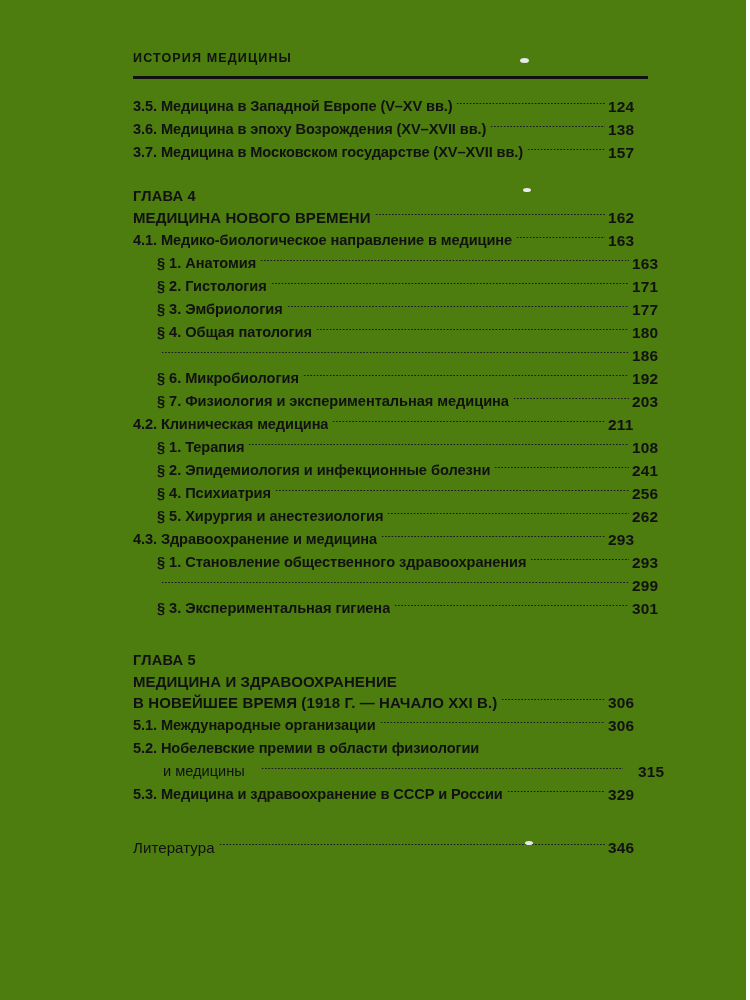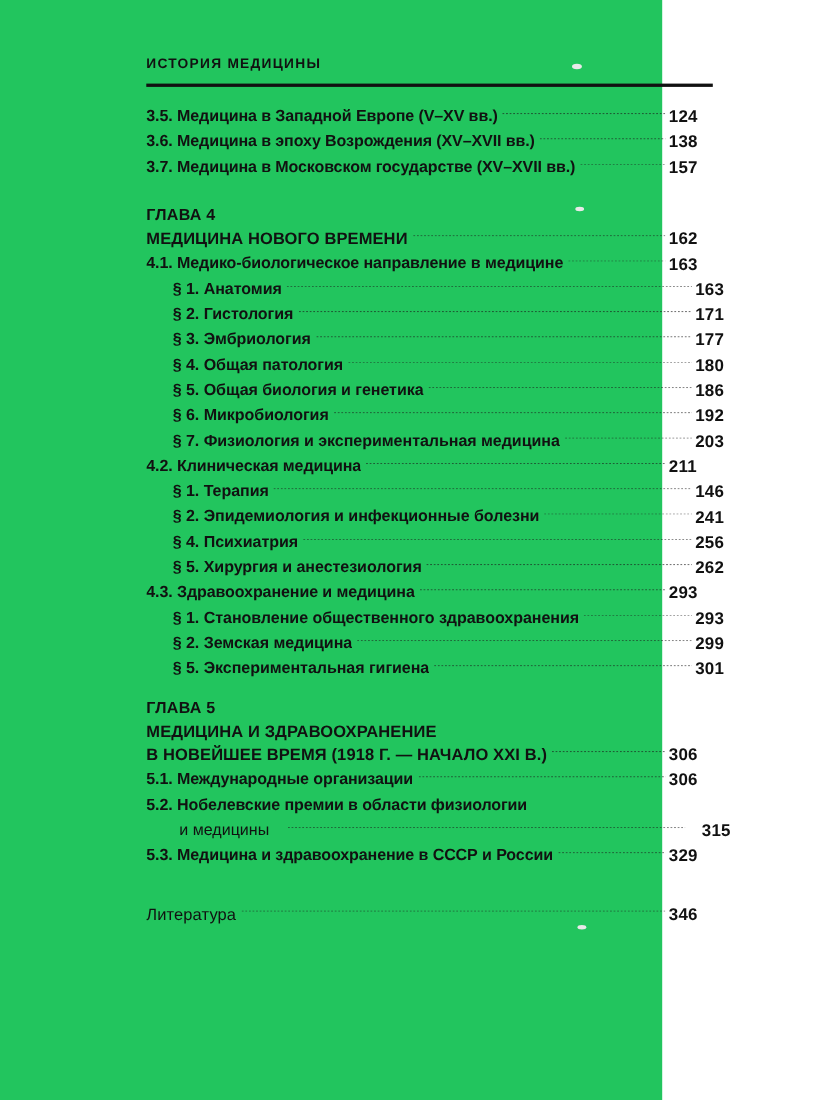--- a/index.html
+++ b/index.html
@@ -15,23 +15,23 @@
     overflow: hidden;
     font-family: "Liberation Sans", "DejaVu Sans", sans-serif;
     color: #111111;
     -webkit-font-smoothing: antialiased;
   }
 
   .page {
     position: absolute;
     left: 0;
     top: 0;
-    width: 602px;
+    width: 746px;
     height: 1000px;
-    background: #22c55e;
+    background: #4d7c0f;
   }
 
   
   .running-head {
     position: absolute;
     left: 133px;
     top: 50px;
     width: 515px;
   }
   .running-head-title {
@@ -221,21 +221,20 @@
         <span class="label">§ 3. Эмбриология</span>
         <span class="leader"></span>
         <span class="page-no">177</span>
       </div>
       <div class="entry lvl-2">
         <span class="label">§ 4. Общая патология</span>
         <span class="leader"></span>
         <span class="page-no">180</span>
       </div>
       <div class="entry lvl-2">
-        <span class="label">§ 5. Общая биология и генетика</span>
         <span class="leader"></span>
         <span class="page-no">186</span>
       </div>
       <div class="entry lvl-2">
         <span class="label">§ 6. Микробиология</span>
         <span class="leader"></span>
         <span class="page-no">192</span>
       </div>
       <div class="entry lvl-2">
         <span class="label">§ 7. Физиология и экспериментальная медицина</span>
@@ -246,21 +245,21 @@
 
     <div>
       <div class="entry lvl-1">
         <span class="label">4.2. Клиническая медицина</span>
         <span class="leader"></span>
         <span class="page-no">211</span>
       </div>
       <div class="entry lvl-2">
         <span class="label">§ 1. Терапия</span>
         <span class="leader"></span>
-        <span class="page-no">146</span>
+        <span class="page-no">108</span>
       </div>
       <div class="entry lvl-2">
         <span class="label">§ 2. Эпидемиология и инфекционные болезни</span>
         <span class="leader"></span>
         <span class="page-no">241</span>
       </div>
       <div class="entry lvl-2">
         <span class="label">§ 4. Психиатрия</span>
         <span class="leader"></span>
         <span class="page-no">256</span>
@@ -277,32 +276,31 @@
         <span class="label">4.3. Здравоохранение и медицина</span>
         <span class="leader"></span>
         <span class="page-no">293</span>
       </div>
       <div class="entry lvl-2">
         <span class="label">§ 1. Становление общественного здравоохранения</span>
         <span class="leader"></span>
         <span class="page-no">293</span>
       </div>
       <div class="entry lvl-2">
-        <span class="label">§ 2. Земская медицина</span>
         <span class="leader"></span>
         <span class="page-no">299</span>
       </div>
       <div class="entry lvl-2">
-        <span class="label">§ 5. Экспериментальная гигиена</span>
+        <span class="label">§ 3. Экспериментальная гигиена</span>
         <span class="leader"></span>
         <span class="page-no">301</span>
       </div>
     </div>
 
-    <div class="chapter" style="margin-top:14px;">
+    <div class="chapter" style="margin-top:30px;">
       <div class="chapter-kicker">ГЛАВА 5</div>
       <div class="chapter-title-line">МЕДИЦИНА И ЗДРАВООХРАНЕНИЕ</div>
       <div class="entry">
         <span class="label">В НОВЕЙШЕЕ ВРЕМЯ (1918 г. — начало XXI в.)</span>
         <span class="leader"></span>
         <span class="page-no">306</span>
       </div>
     </div>
 
     <div class="after-chapter">

